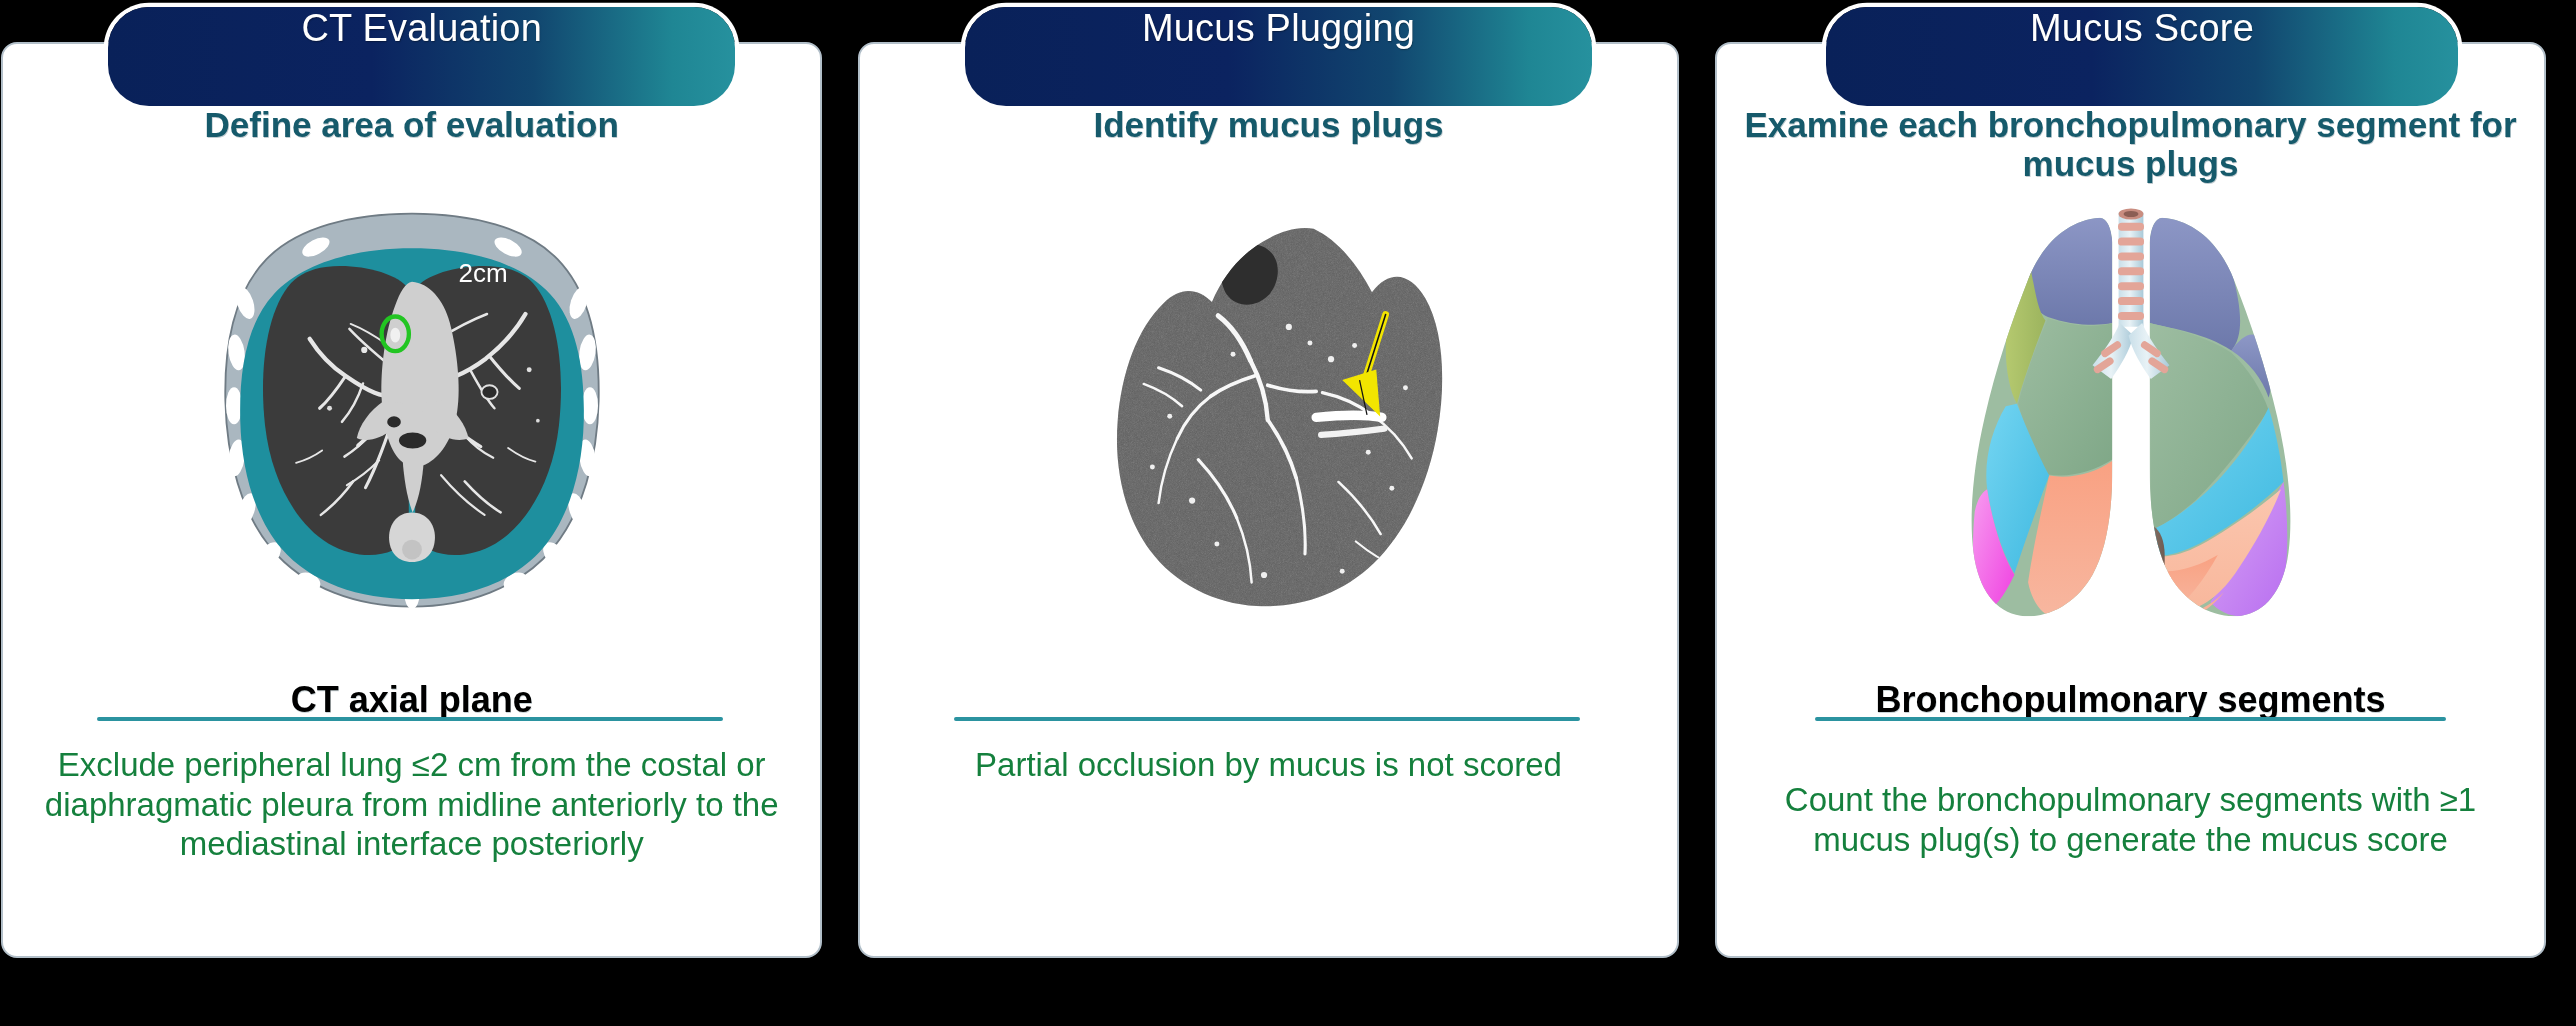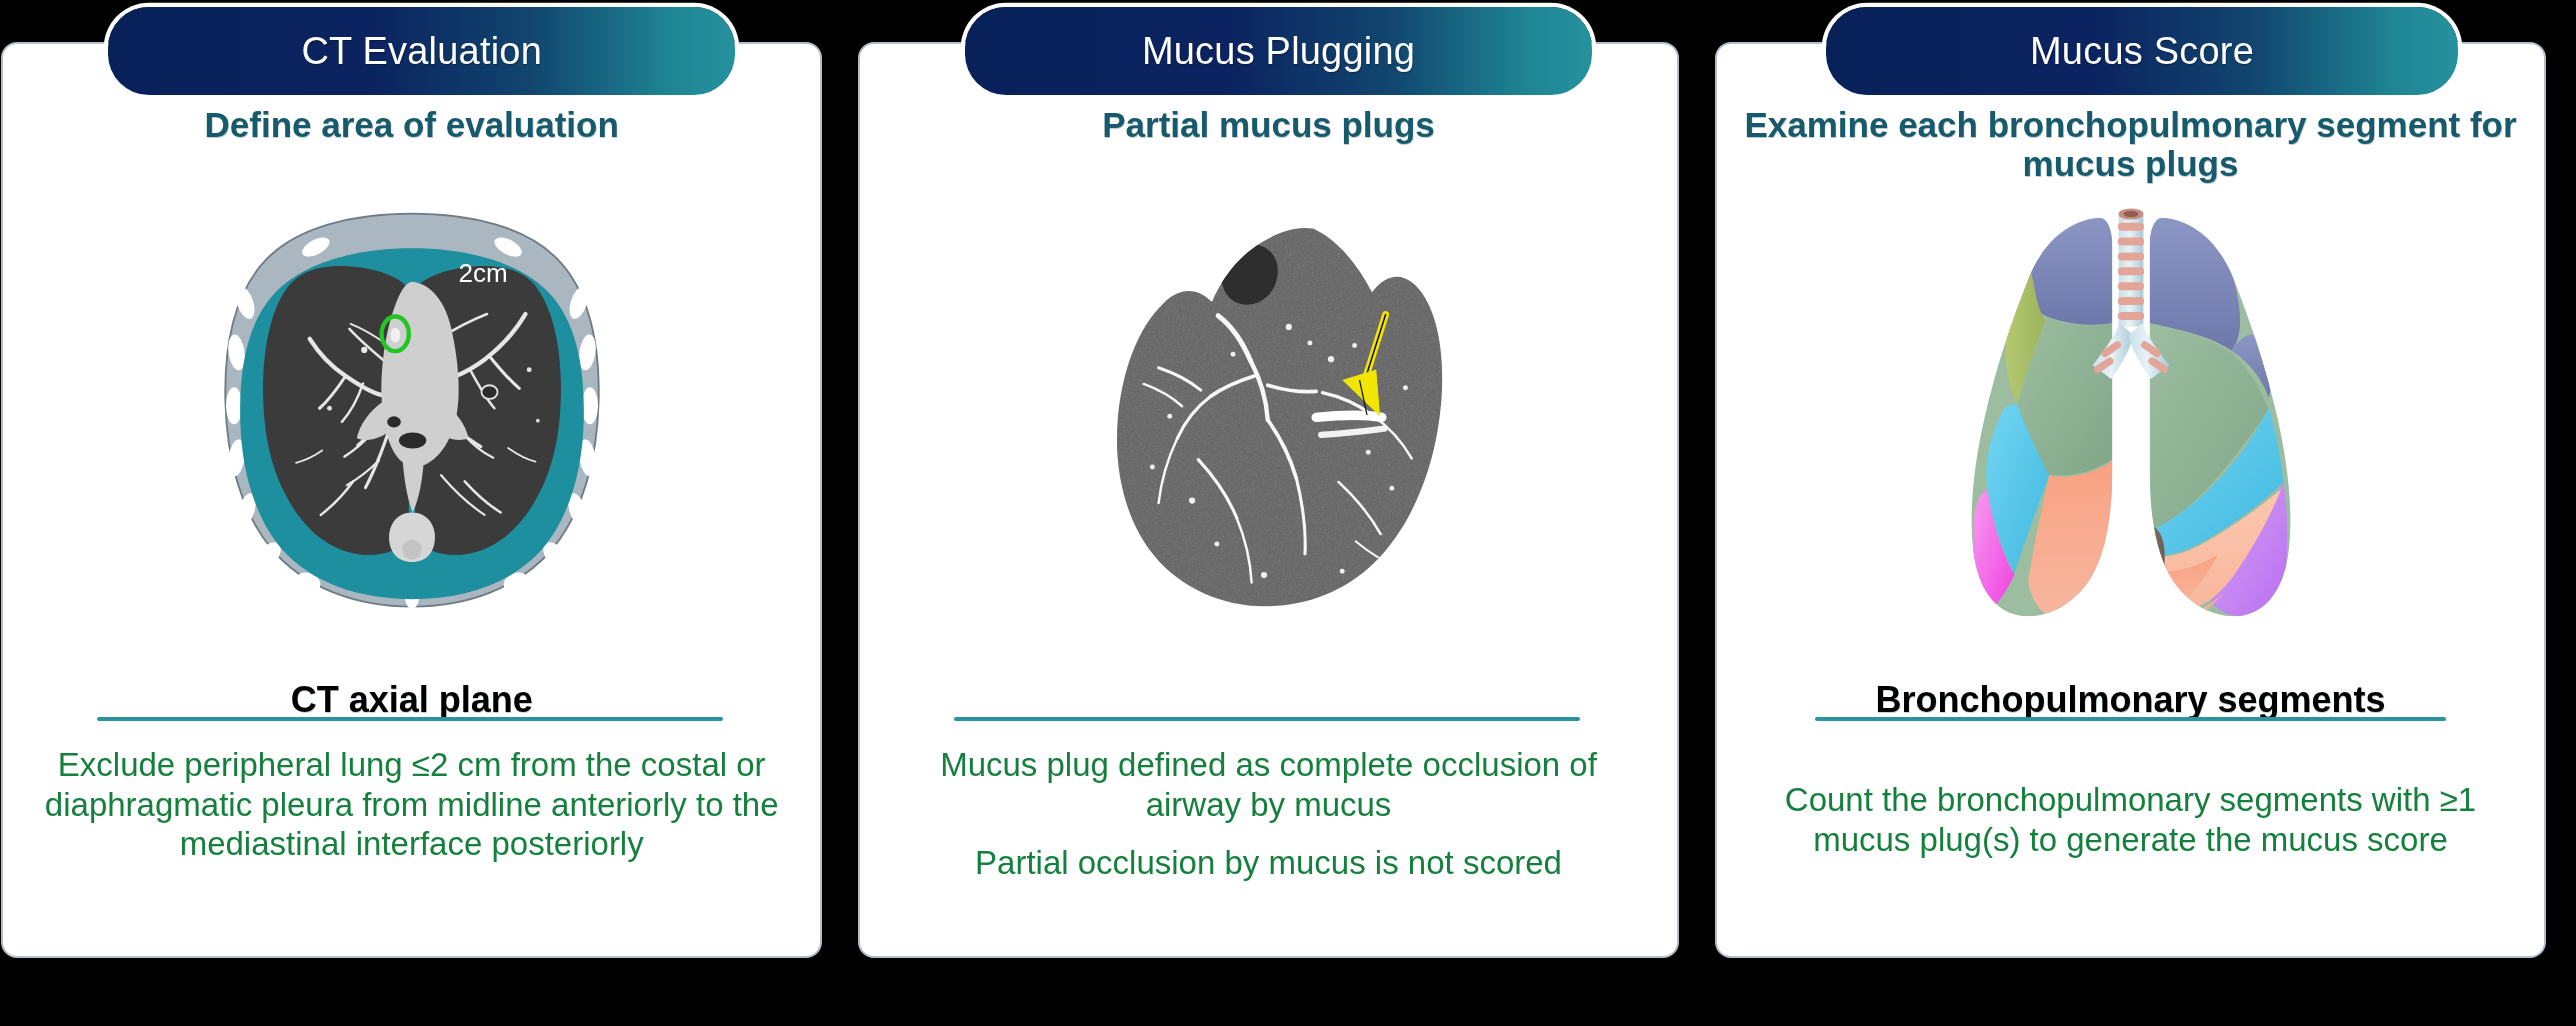--- a/index.html
+++ b/index.html
@@ -17,25 +17,25 @@
     border:2.5px solid #b2bfc9;
     border-radius:16px;
     overflow:visible;
   }
   #card-1{ left:1.2px;    width:821px; }
   #card-2{ left:858px; width:821px; }
   #card-3{ left:1715px; width:831px; }
 
   
   .pill{
-    position:absolute; top:-37px; height:88px;
+    position:absolute; top:-37px; height:99px;
     border-radius:41px;
     background:linear-gradient(90deg,#092159 0%,#0b2360 42%,#11466f 68%,#1f8694 90%,#26919e 100%);
     box-shadow:0 0 0 4.3px #ffffff;
-    display:flex; align-items:center; justify-content:center;
+    display:flex; align-items:flex-start; justify-content:center;
     z-index:5;
   }
   #card-1 .pill{ left:105px; width:627px; }
   #card-2 .pill{ left:105px; width:627px; }
   #card-3 .pill{ left:109px; width:632px; }
   .pill-text{
     color:#fff; font-size:38px; font-weight:400;
     letter-spacing:0.2px; white-space:nowrap;
     text-shadow:0.6px 0.6px 1.2px rgba(0,0,0,.35);
     font-stretch:condensed;
@@ -233,21 +233,21 @@
       <p>Exclude peripheral lung ≤2 cm from the costal or diaphragmatic pleura from midline anteriorly to the mediastinal interface posteriorly</p>
     </div>
   </div>
 
   <div class="card" id="card-2">
 
     <div class="pill">
       <span class="pill-text">Mucus Plugging</span>
     </div>
 
-    <div class="subtitle">Partial mucus plugs</div>
+    <div class="subtitle">Identify mucus plugs</div>
 
     <div class="figure" id="fig-2">
       <div class="ct2-wrap">
         <svg viewBox="0 0 640 680" xmlns="http://www.w3.org/2000/svg">
           <defs>
             <clipPath id="lungShape2">
               <path d="M392 48 C430 66 462 104 486 150 C516 112 548 120 572 160
                        C600 208 606 290 592 372 C578 456 542 536 488 588
                        C436 638 366 660 300 656 C232 652 168 620 128 566
                        C88 512 70 436 76 358 C82 280 108 208 150 168
@@ -316,21 +316,20 @@
             <path d="M492 276 L498 348 L440 292 Z" fill="#f2e500" stroke="#f2e500" stroke-width="2"></path>
             <path d="M466 292 L478 348" stroke="#111111" stroke-width="2" fill="none"></path>
           </g>
         </svg>
       </div>
     </div>
 
     <div class="divider"></div>
 
     <div class="body-text">
-      <p>Mucus plug defined as complete occlusion of airway by mucus</p>
       <p>Partial occlusion by mucus is not scored</p>
     </div>
   </div>
 
   <div class="card" id="card-3">
 
     <div class="pill">
       <span class="pill-text">Mucus Score</span>
     </div>
 

